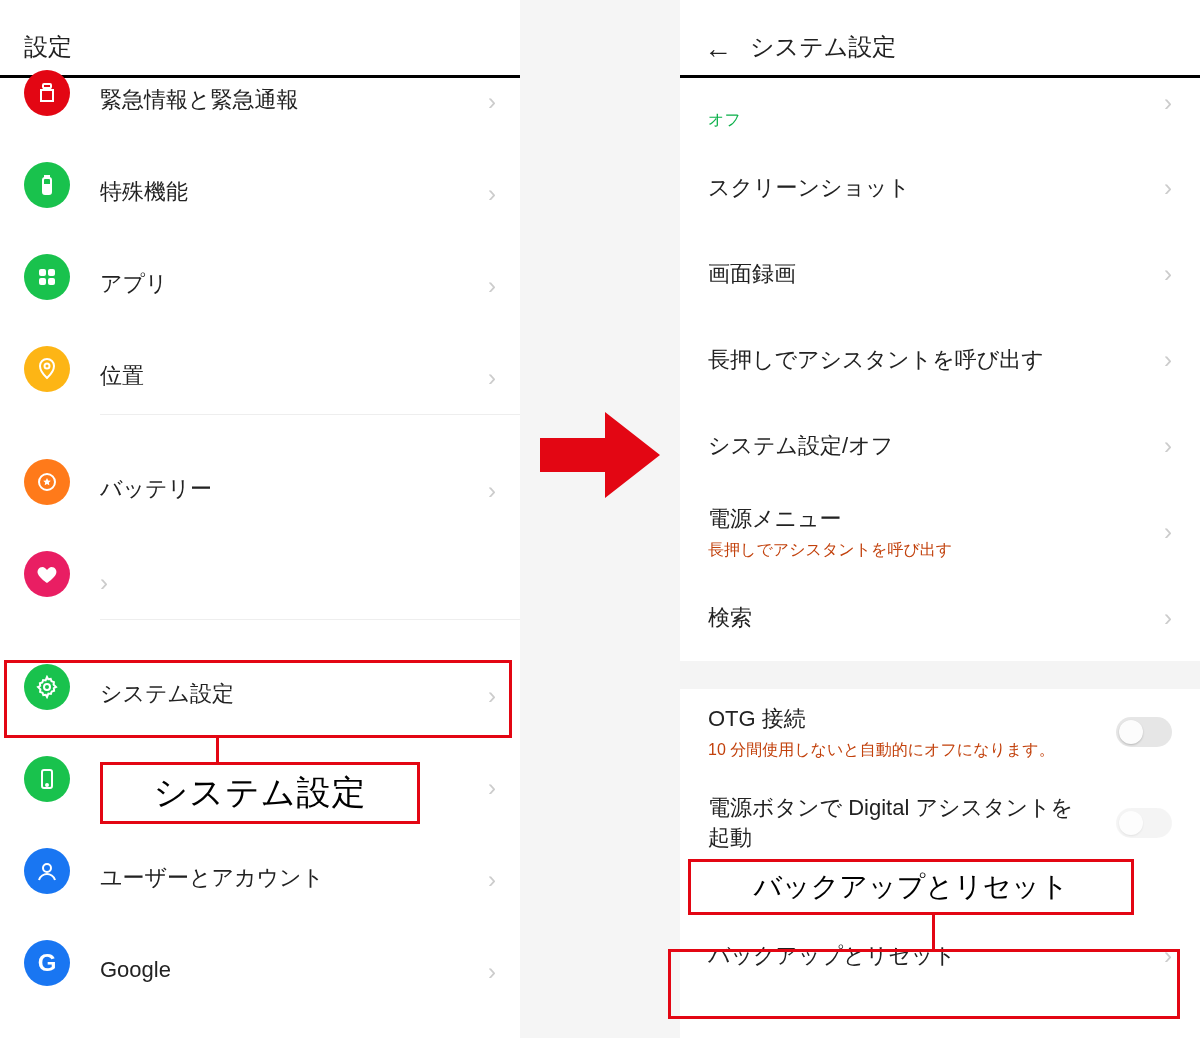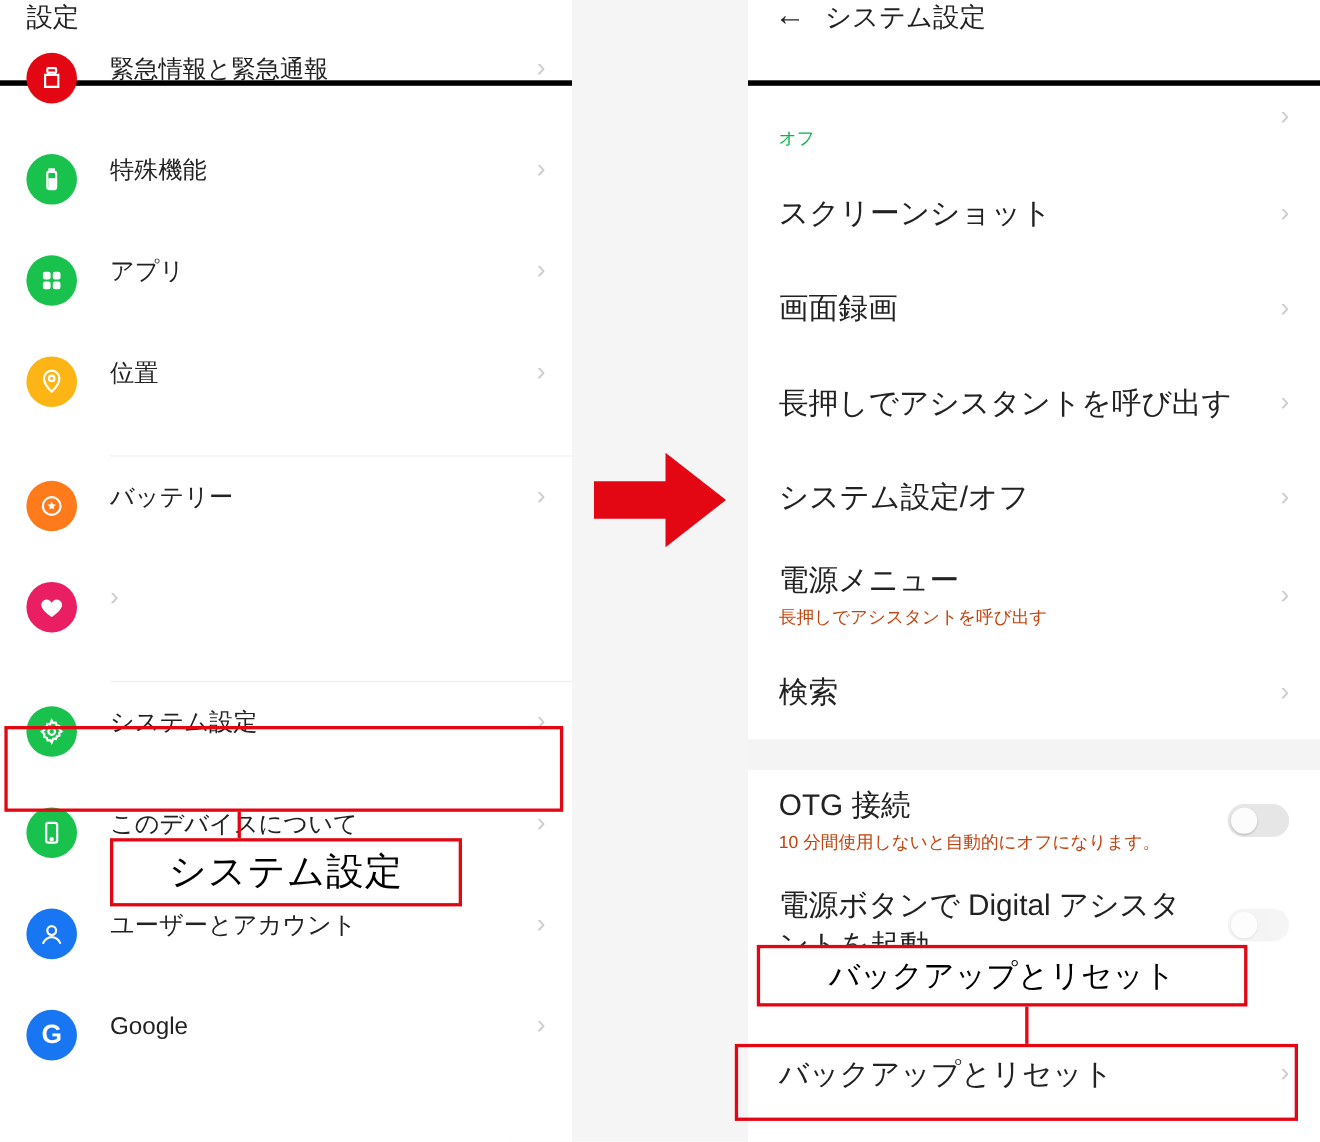--- a/index.html
+++ b/index.html
@@ -30,37 +30,37 @@
   }
   .arrow-wrap {
     position: absolute;
     left: 50%;
     top: 44%;
     transform: translate(-50%, -50%);
   }
   .header {
     height: 78px;
     display: flex;
-    align-items: flex-start;
-    padding: 0 24px;
-    border-bottom: 5px solid #000000;
+    align-items: flex-end;
+    padding: 12px 24px;
+    border-bottom: 3px solid #000000;
     font-size: 24px;
     color: #222;
     gap: 18px;
   }
   .back-btn {
     font-size: 28px;
     color: #222;
     cursor: pointer;
     line-height: 1;
   }
   .list { }
   .row {
     display: flex;
-    align-items: flex-start;
+    align-items: flex-end;
     min-height: 92px;
     padding: 12px 24px;
     position: relative;
   }
   .icon-circle {
     width: 46px;
     height: 46px;
     border-radius: 50%;
     display: flex;
     align-items: center;
@@ -91,21 +91,21 @@
   
   .rowR {
     display: flex;
     align-items: center;
     min-height: 86px;
     padding: 14px 28px 14px 28px;
     position: relative;
   }
   .rowR .body { flex: 1; }
   .rowR .title {
-    font-size: 27px;
+    font-size: 22px;
     color: #222;
   }
   .rowR .sub {
     font-size: 16px;
     color: #c2410c;
     margin-top: 6px;
   }
   .rowR .sub.green { color: #0db04b; }
   .rowR .chev { margin-left: 10px; }
   .section-gap {

